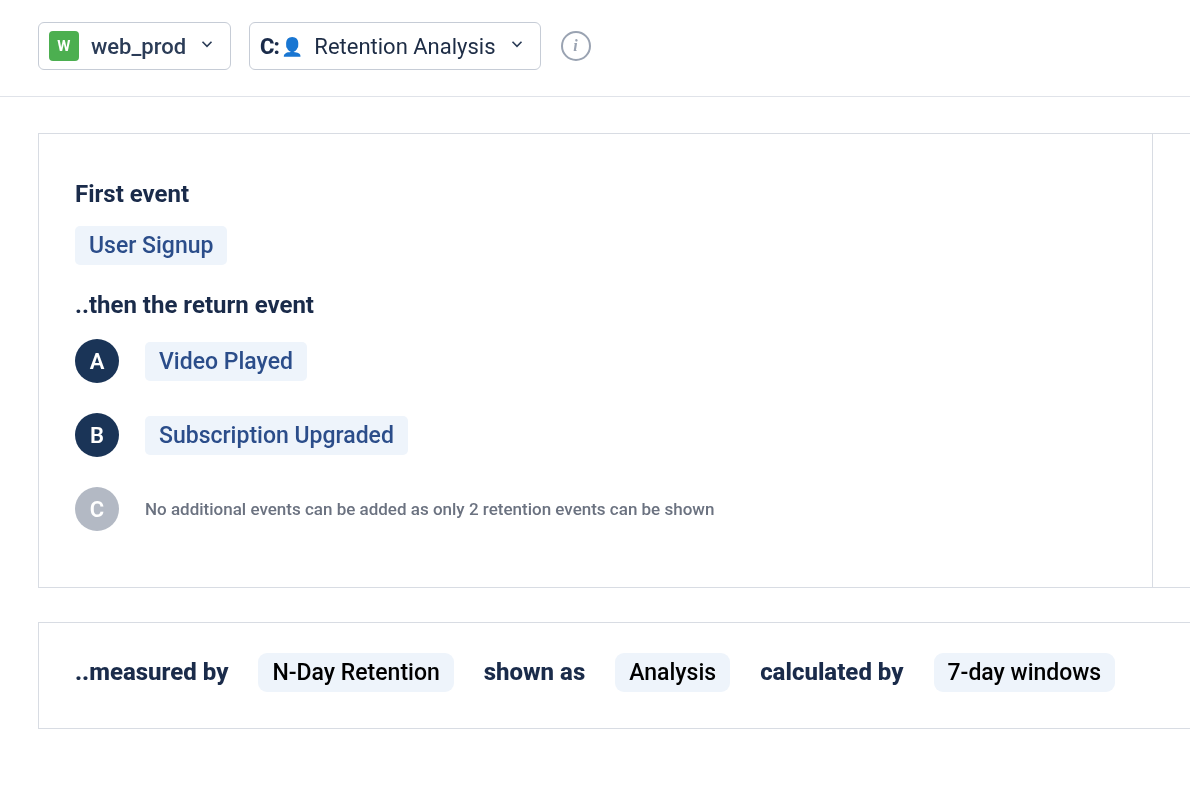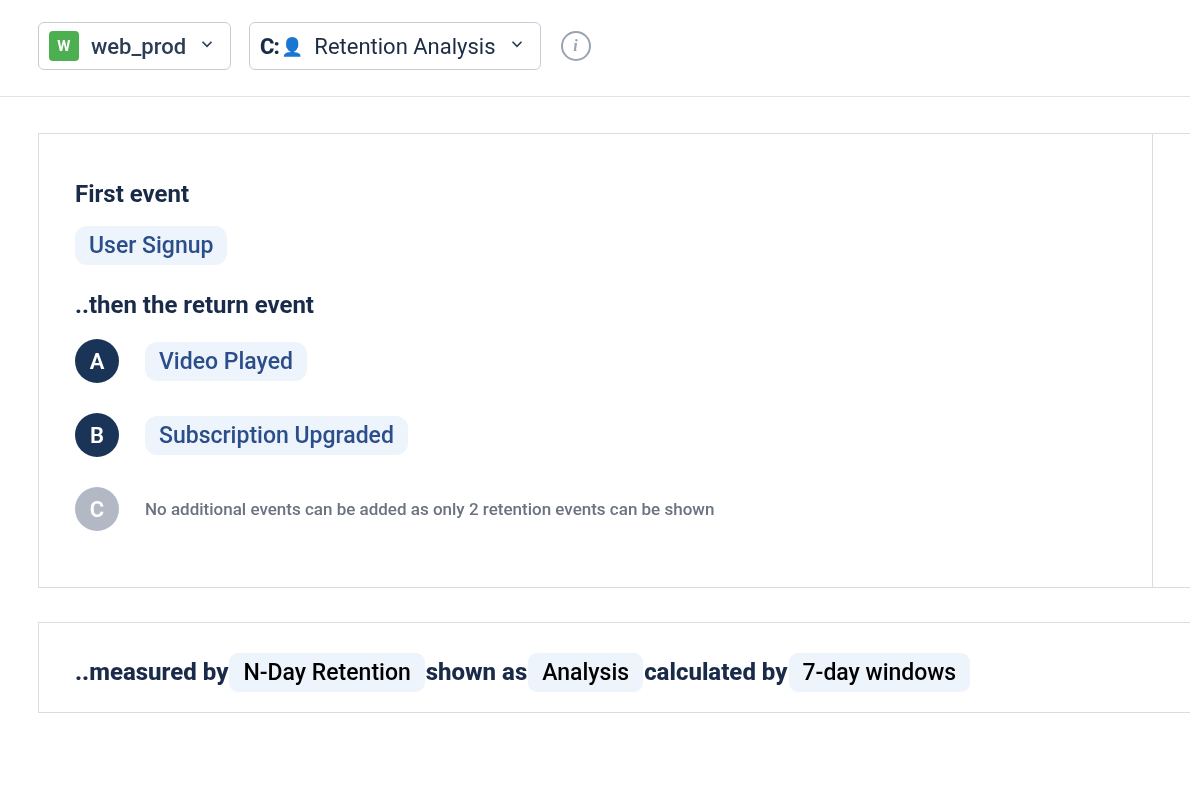--- a/index.html
+++ b/index.html
@@ -119,21 +119,21 @@
     .section-heading.sub {
       margin-top: 26px;
     }
     .event-pill {
       display: inline-block;
       background: #eef4fb;
       color: #2b4d8a;
       font-size: 23px;
       font-weight: 500;
       padding: 6px 14px;
-      border-radius: 12px;
+      border-radius: 5px;
       cursor: pointer;
     }
     .return-events {
       margin-top: 20px;
       display: flex;
       flex-direction: column;
       gap: 30px;
     }
     .event-row {
       display: flex;
@@ -157,25 +157,25 @@
       background: #b3b9c4;
     }
     .hint-text {
       color: #6b7280;
       font-size: 17px;
       font-weight: 500;
     }
     .bottom-panel {
       border: 1px solid #d8dce3;
       border-right: none;
-      padding: 30px 36px 20px 36px;
+      padding: 30px 36px 36px 36px;
       display: flex;
       align-items: baseline;
       flex-wrap: wrap;
-      gap: 1px;
+      gap: 30px;
     }
     .measure-label {
       font-size: 24px;
       font-weight: 800;
       color: #1a2b4a;
     }
     .option-pill {
       background: #eef4fb;
       color: #000000;
       font-size: 23px;

